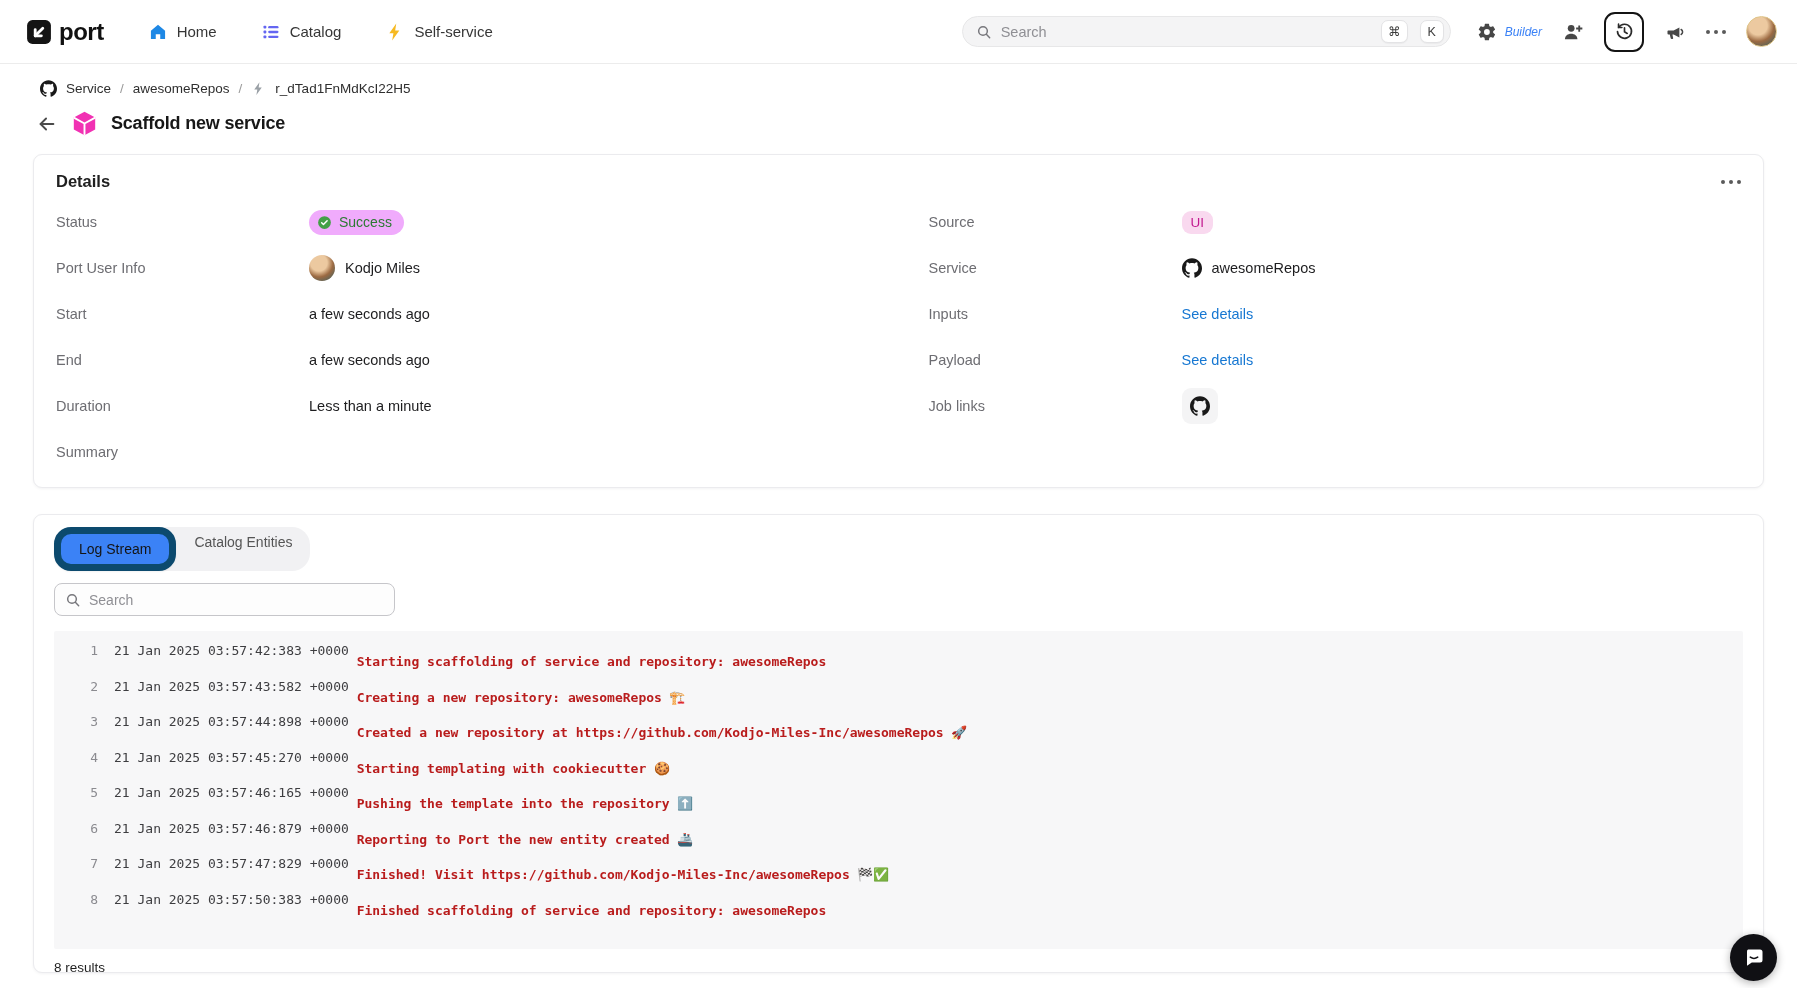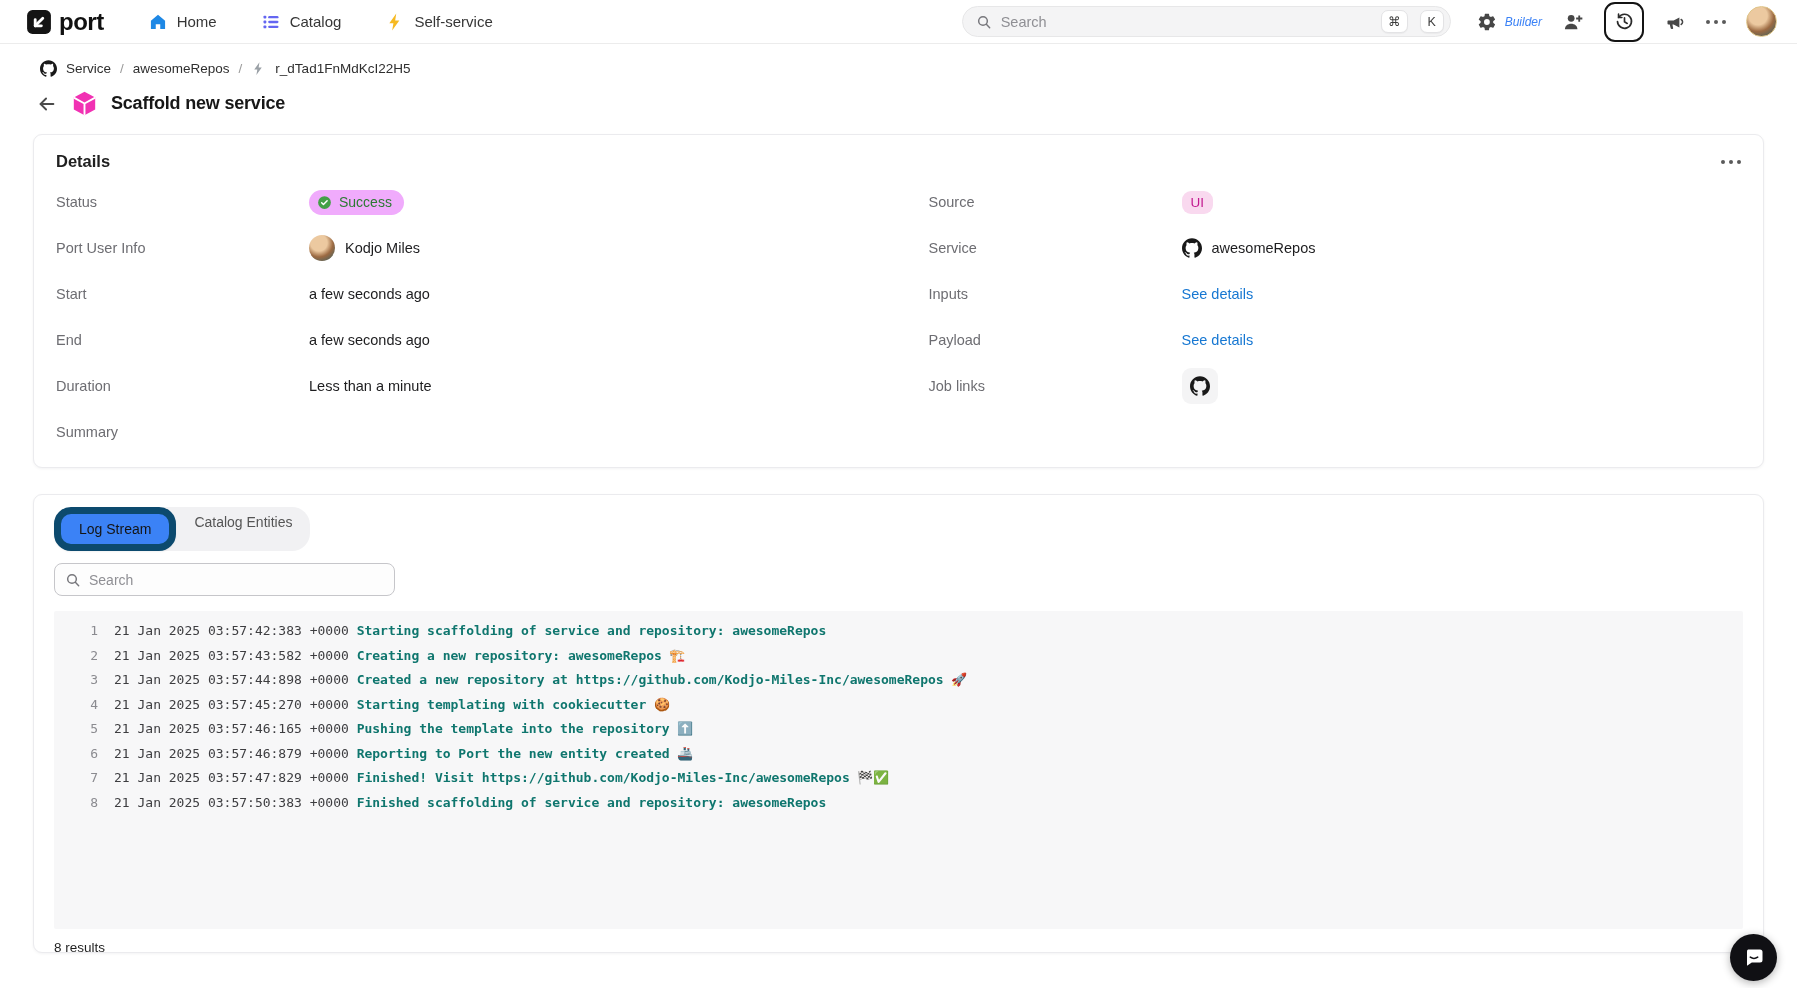--- a/index.html
+++ b/index.html
@@ -1,20 +1,20 @@
 <!DOCTYPE html>
 <html><head>
 <meta charset="utf-8">
 <style>
   * { box-sizing: border-box; margin: 0; padding: 0; }
   html,body { width:1797px; height:988px; background:#fff; overflow:hidden;
     font-family:"Liberation Sans","DejaVu Sans",sans-serif; color:#1c1c1c; }
 
   
-  .topnav { height:44px; display:flex; align-items:center; padding:0 20px 0 26px;
+  .topnav { height:64px; display:flex; align-items:center; padding:0 20px 0 26px;
     border-bottom:1px solid #ececec; }
   .logo { display:flex; align-items:center; gap:7px; }
   .logo-text { font-size:24px; font-weight:700; letter-spacing:-0.5px; color:#111; }
   .nav-item { display:flex; align-items:center; gap:9px; font-size:15px; font-weight:500;
     color:#363636; cursor:pointer; }
   .nav-item.first { margin-left:44px; }
   .nav-item + .nav-item { margin-left:44px; }
 
   .search-bar { margin-left:auto; width:489px; height:31px; background:#f4f4f5;
     border:1px solid #e7e7e8; border-radius:16px; display:flex; align-items:center;
@@ -78,21 +78,21 @@
   .log-search input { flex:1; border:none; outline:none; background:transparent;
     font-size:14px; color:#333; font-family:inherit; }
   .log-search input::placeholder { color:#8f8f94; }
 
   .logbox { margin-top:15px; height:318px; background:#f7f7f8; border-radius:2px;
     padding:8px 0 0 0; overflow:hidden;
     font-family:"DejaVu Sans Mono","Liberation Mono",monospace; font-size:13px; }
   .log-line { display:flex; line-height:24.5px; }
   .log-num { width:44px; text-align:right; color:#8b8b90; flex:none; }
   .log-time { margin-left:16px; color:#3d3d40; white-space:pre; }
-  .log-msg { margin-left:1ch; color:#0f766e; font-weight:700; white-space:pre; }
+  .log-msg { margin-left:1ch; color:#b91c1c; font-weight:700; white-space:pre;margin-top:11px; }
   .results { margin-top:11px; font-size:13.5px; color:#1f1f1f; }
 
   
   .chat-bubble { position:fixed; right:20px; bottom:7px; width:47px; height:47px;
     border-radius:50%; background:#101014; display:flex; align-items:center;
     justify-content:center; cursor:pointer; box-shadow:0 2px 8px rgba(0,0,0,0.3); }
 
   svg { display:block; }
 </style>
 </head>

